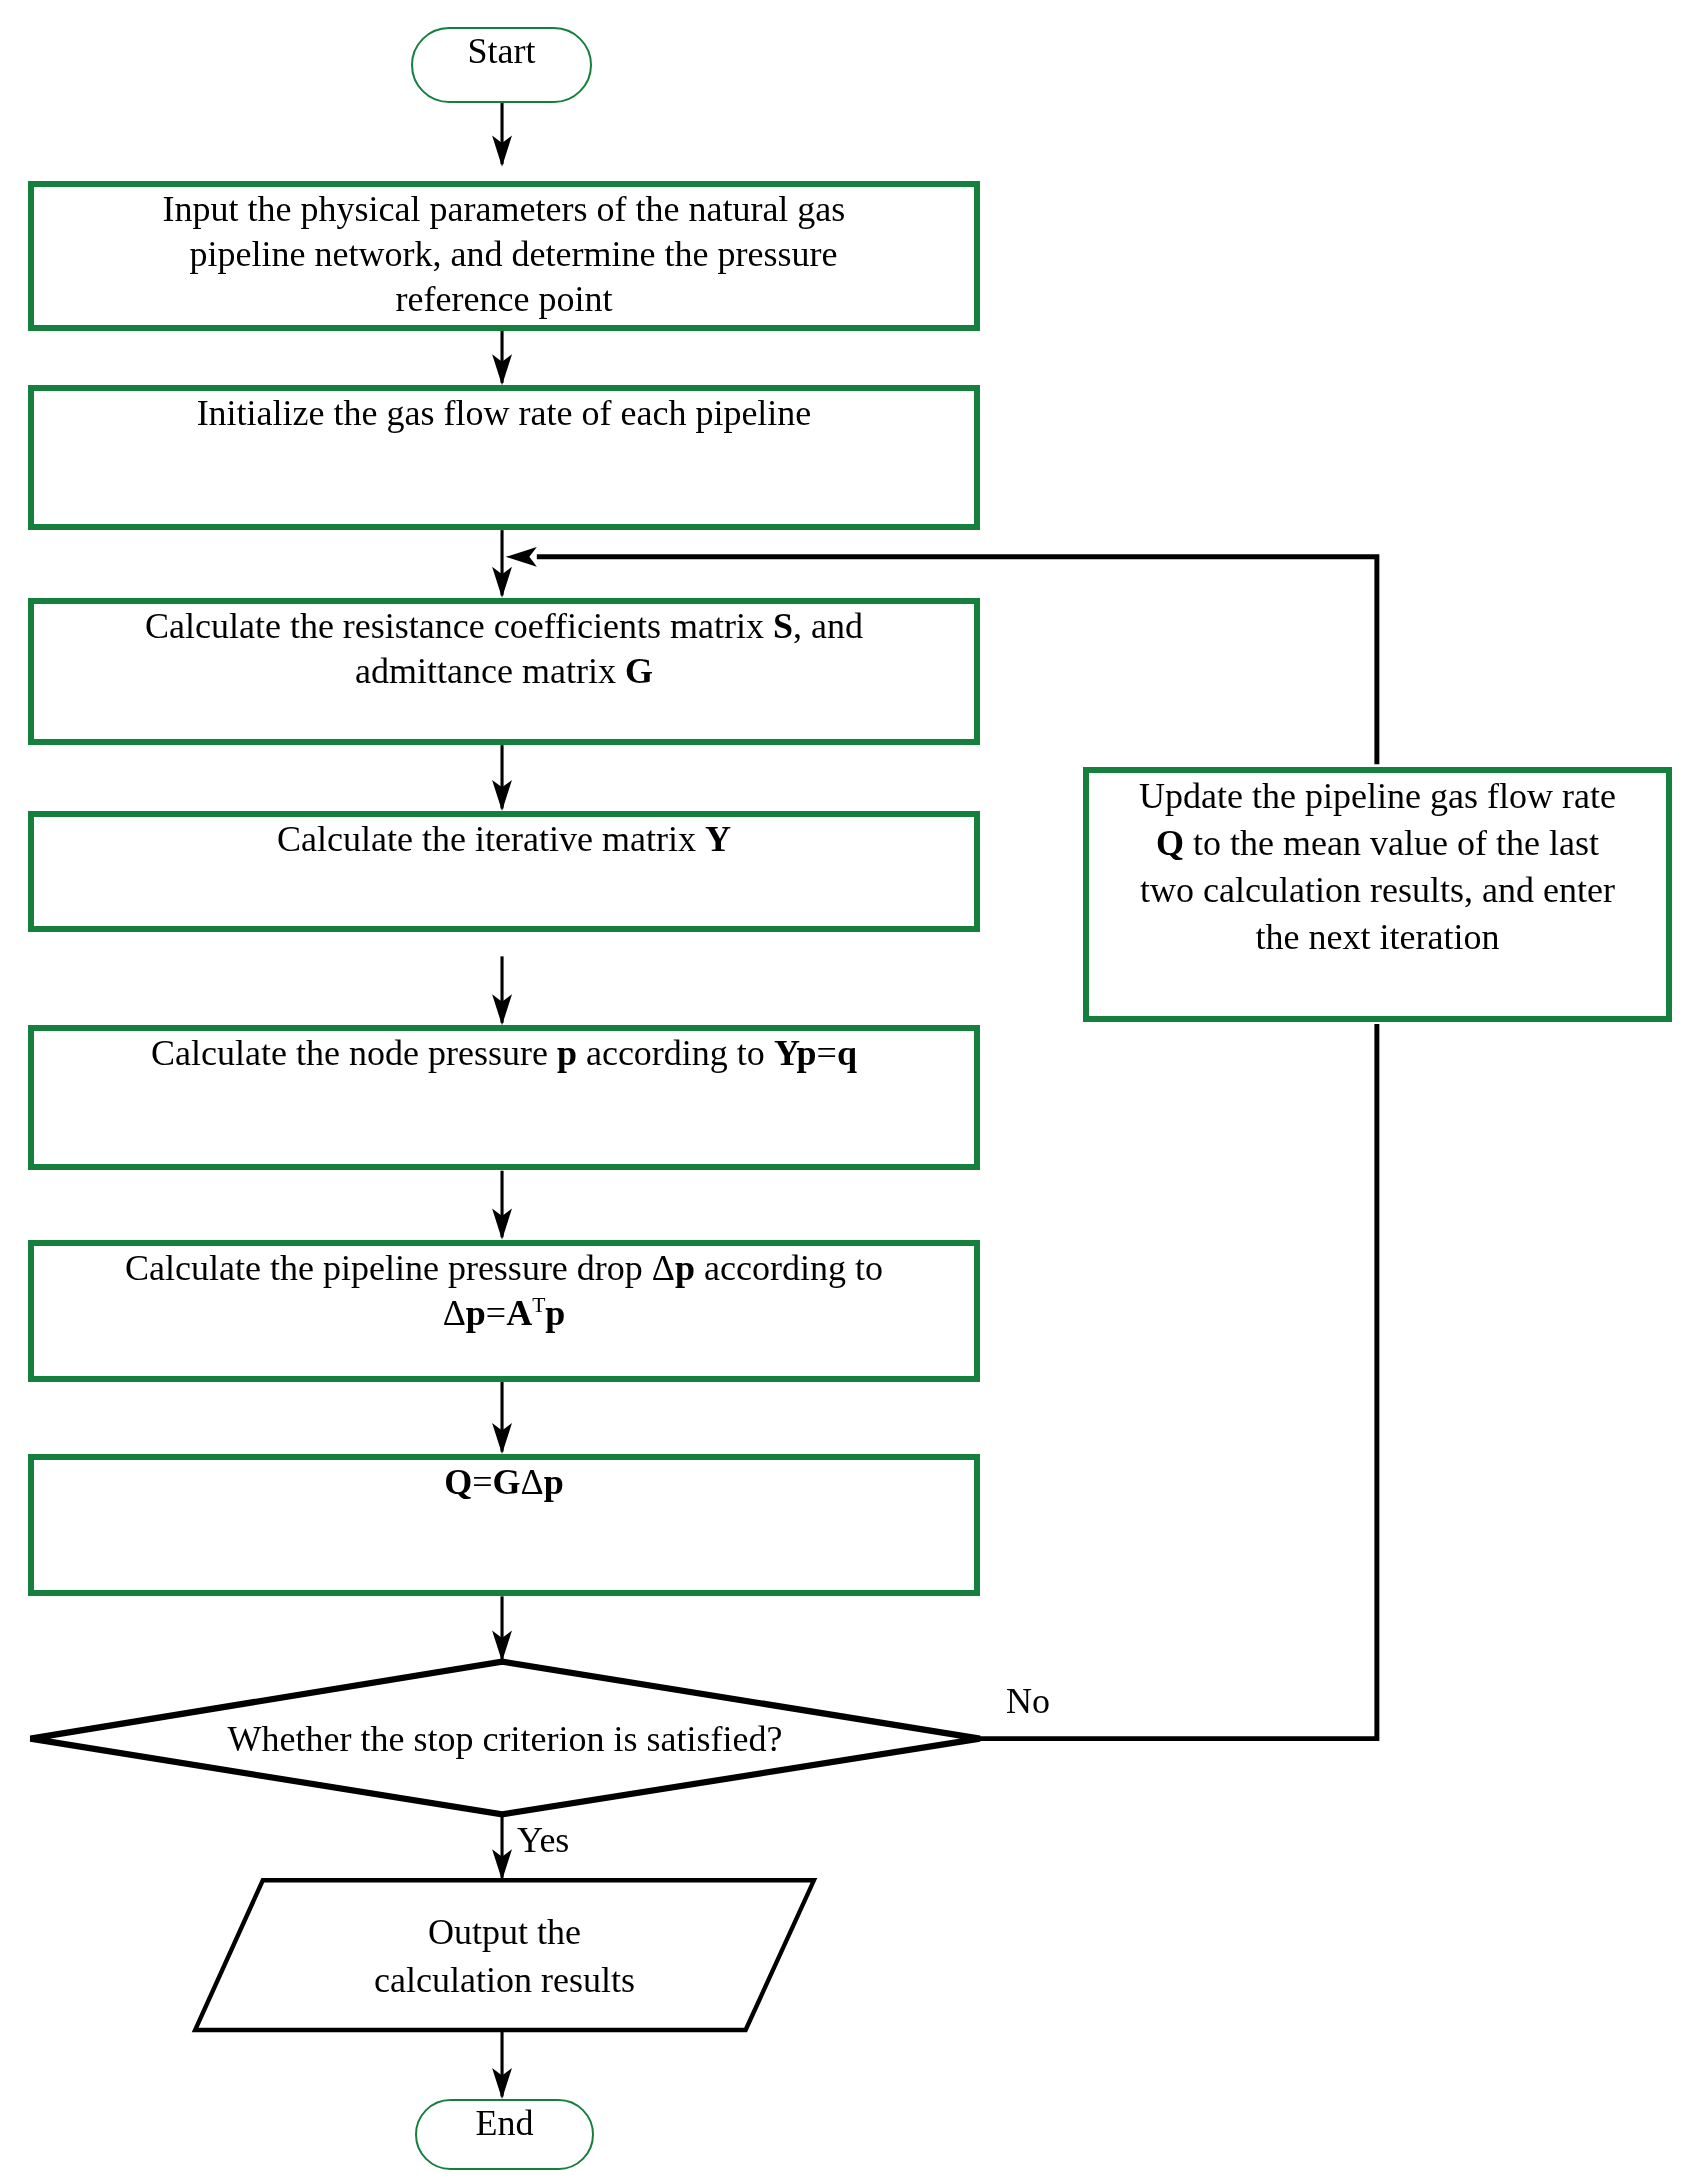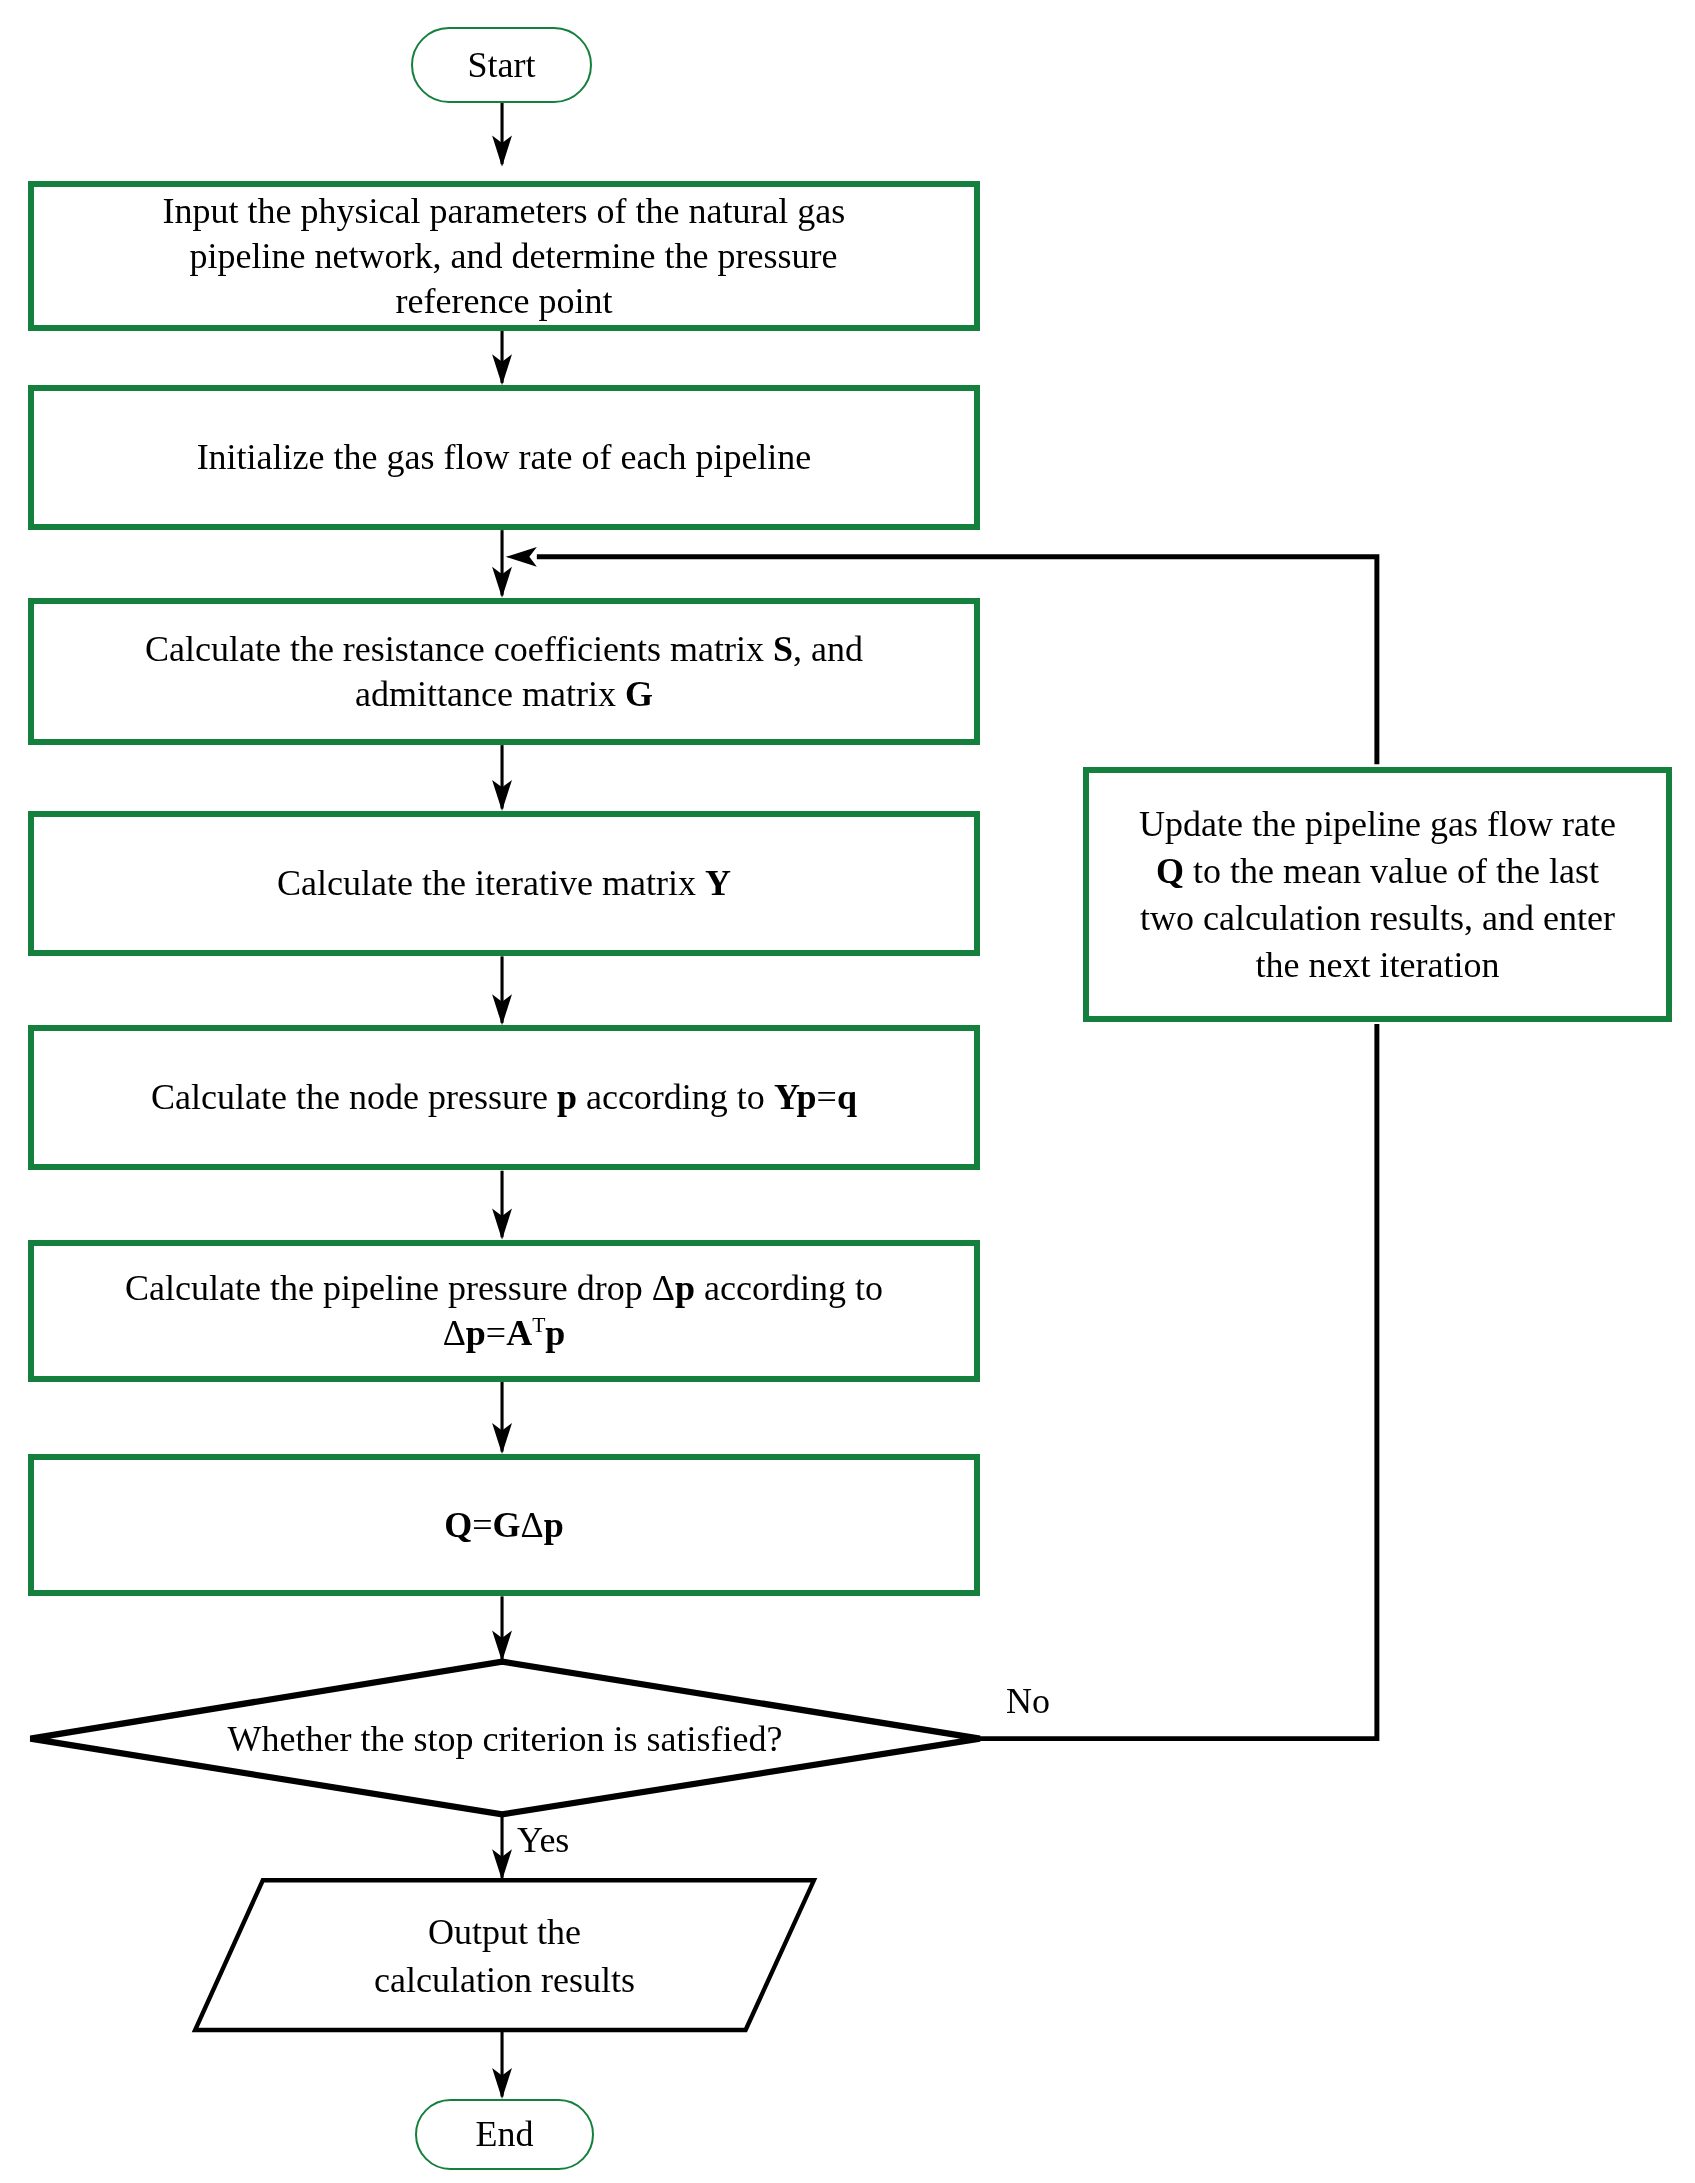--- a/index.html
+++ b/index.html
@@ -16,21 +16,20 @@
     position: absolute;
     left: 0; top: 0;
     width: 1695px; height: 2183px;
   }
   .node {
     position: absolute;
     box-sizing: border-box;
     background: #ffffff;
     border: 6px solid #15803d;
     display: flex;
-    align-items: center;
     justify-content: center;
   }
   .terminator {
     border-width: 2.5px;
     border-radius: 44px;
   }
   .ghost {
     
     position: absolute;
     box-sizing: border-box;
@@ -115,21 +114,21 @@
     </div>
   </div>
 
   <div class="node" style="left:28px; top:598px; width:952px; height:147px;">
     <div class="txt">
       <div><span style="font-weight: normal;">Calculate the resistance coefficients matrix </span><span style="font-weight: bold;">S</span><span style="font-weight: normal;">, and</span></div>
       <div><span style="font-weight: normal;">admittance matrix </span><span style="font-weight: bold;">G</span></div>
     </div>
   </div>
 
-  <div class="node" style="left:28px; top:811px; width:952px; height:145px;">
+  <div class="node" style="left:28px; top:811px; width:952px; height:121px;">
     <div class="txt">
       <div><span style="font-weight: normal;">Calculate the iterative matrix </span><span style="font-weight: bold;">Y</span></div>
     </div>
   </div>
 
   <div class="node" style="left:28px; top:1025px; width:952px; height:145px;">
     <div class="txt">
       <div><span style="font-weight: normal;">Calculate the node pressure </span><span style="font-weight: bold;">p</span><span style="font-weight: normal;"> according to </span><span style="font-weight: bold;">Yp</span><span style="font-weight: normal;">=</span><span style="font-weight: bold;">q</span></div>
     </div>
   </div>

